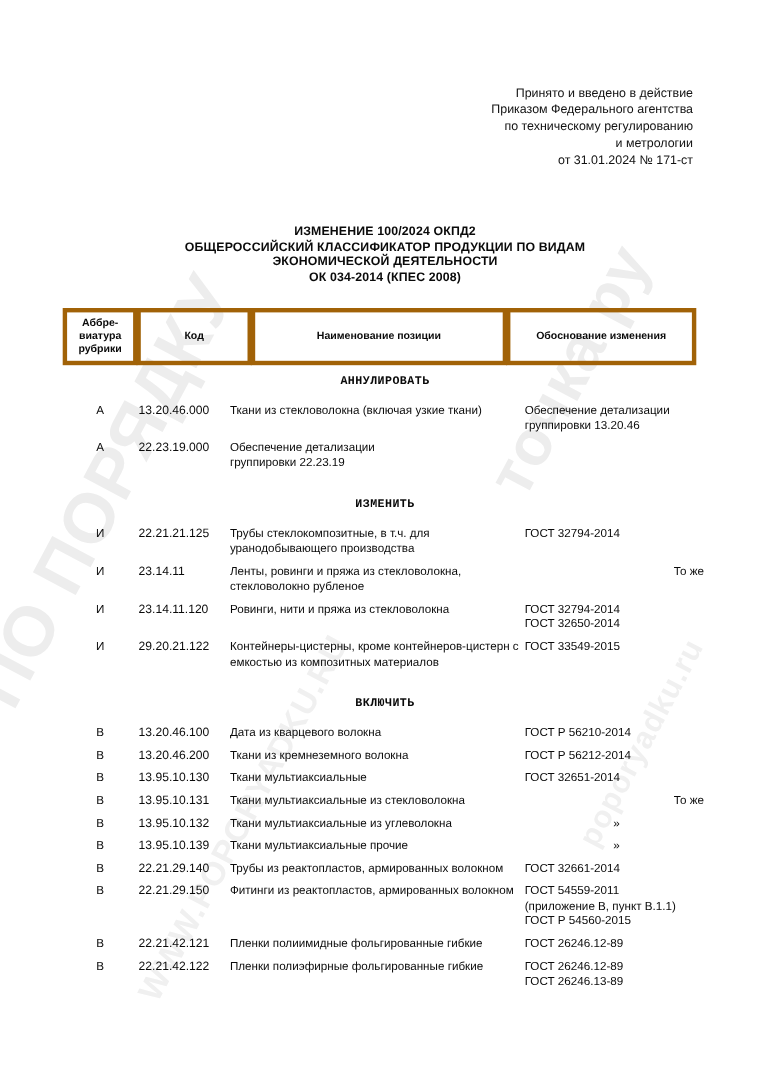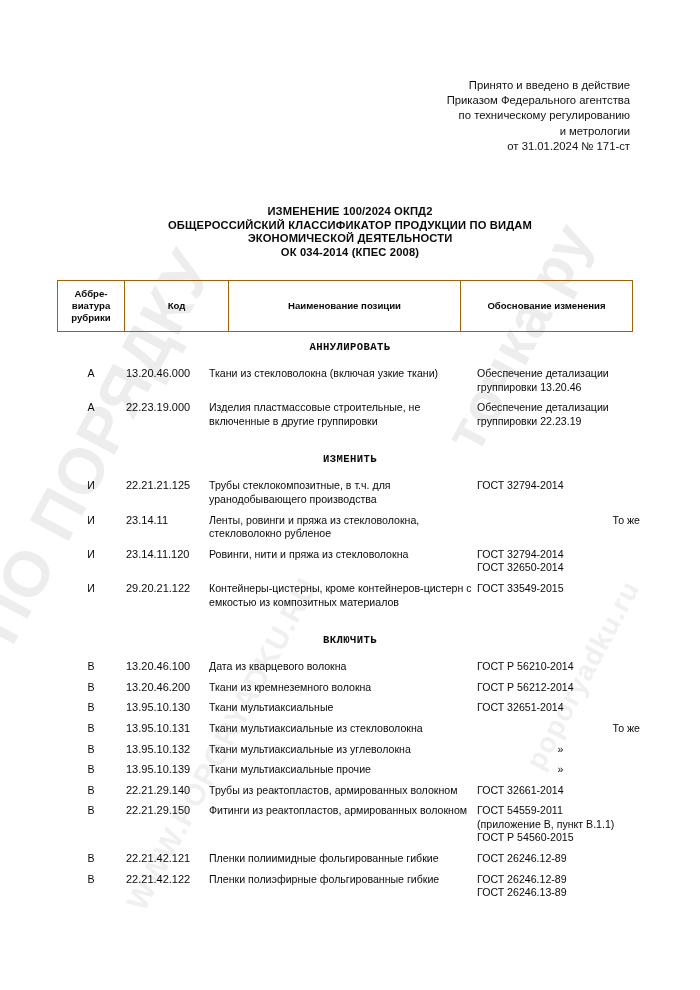--- a/index.html
+++ b/index.html
@@ -104,21 +104,21 @@
   .tbl-head {
     position: absolute;
     left: 57px;
     top: 280px;
     width: 586px;
     height: 52px;
     display: flex;
     box-sizing: border-box;
   }
   .th-cell {
-    border: 1px solid #a16207;
+    border: 4px solid #a16207;
     box-sizing: border-box;
     display: flex;
     align-items: center;
     justify-content: center;
     text-align: center;
     font-weight: 700;
     font-size: 9.6px;
     line-height: 12px;
     padding: 2px 3px;
     margin-left: -1px;
@@ -235,21 +235,20 @@
           <div class="c-code">13.20.46.000</div>
           <div class="c-name">Ткани из стекловолокна (включая узкие ткани)</div>
           <div class="c-just">
             <div>Обеспечение детализации</div>
             <div>группировки 13.20.46</div>
           </div>
         </div>
         <div class="row">
           <div class="c-abbr">А</div>
           <div class="c-code">22.23.19.000</div>
-          <div class="c-name">Изделия пластмассовые строительные, не включенные в другие группировки</div>
           <div class="c-just">
             <div>Обеспечение детализации</div>
             <div>группировки 22.23.19</div>
           </div>
         </div>
         <div class="section-title spaced-top">ИЗМЕНИТЬ</div>
         <div class="row">
           <div class="c-abbr">И</div>
           <div class="c-code">22.21.21.125</div>
           <div class="c-name">Трубы стеклокомпозитные, в т.ч. для уранодобывающего производства</div>

